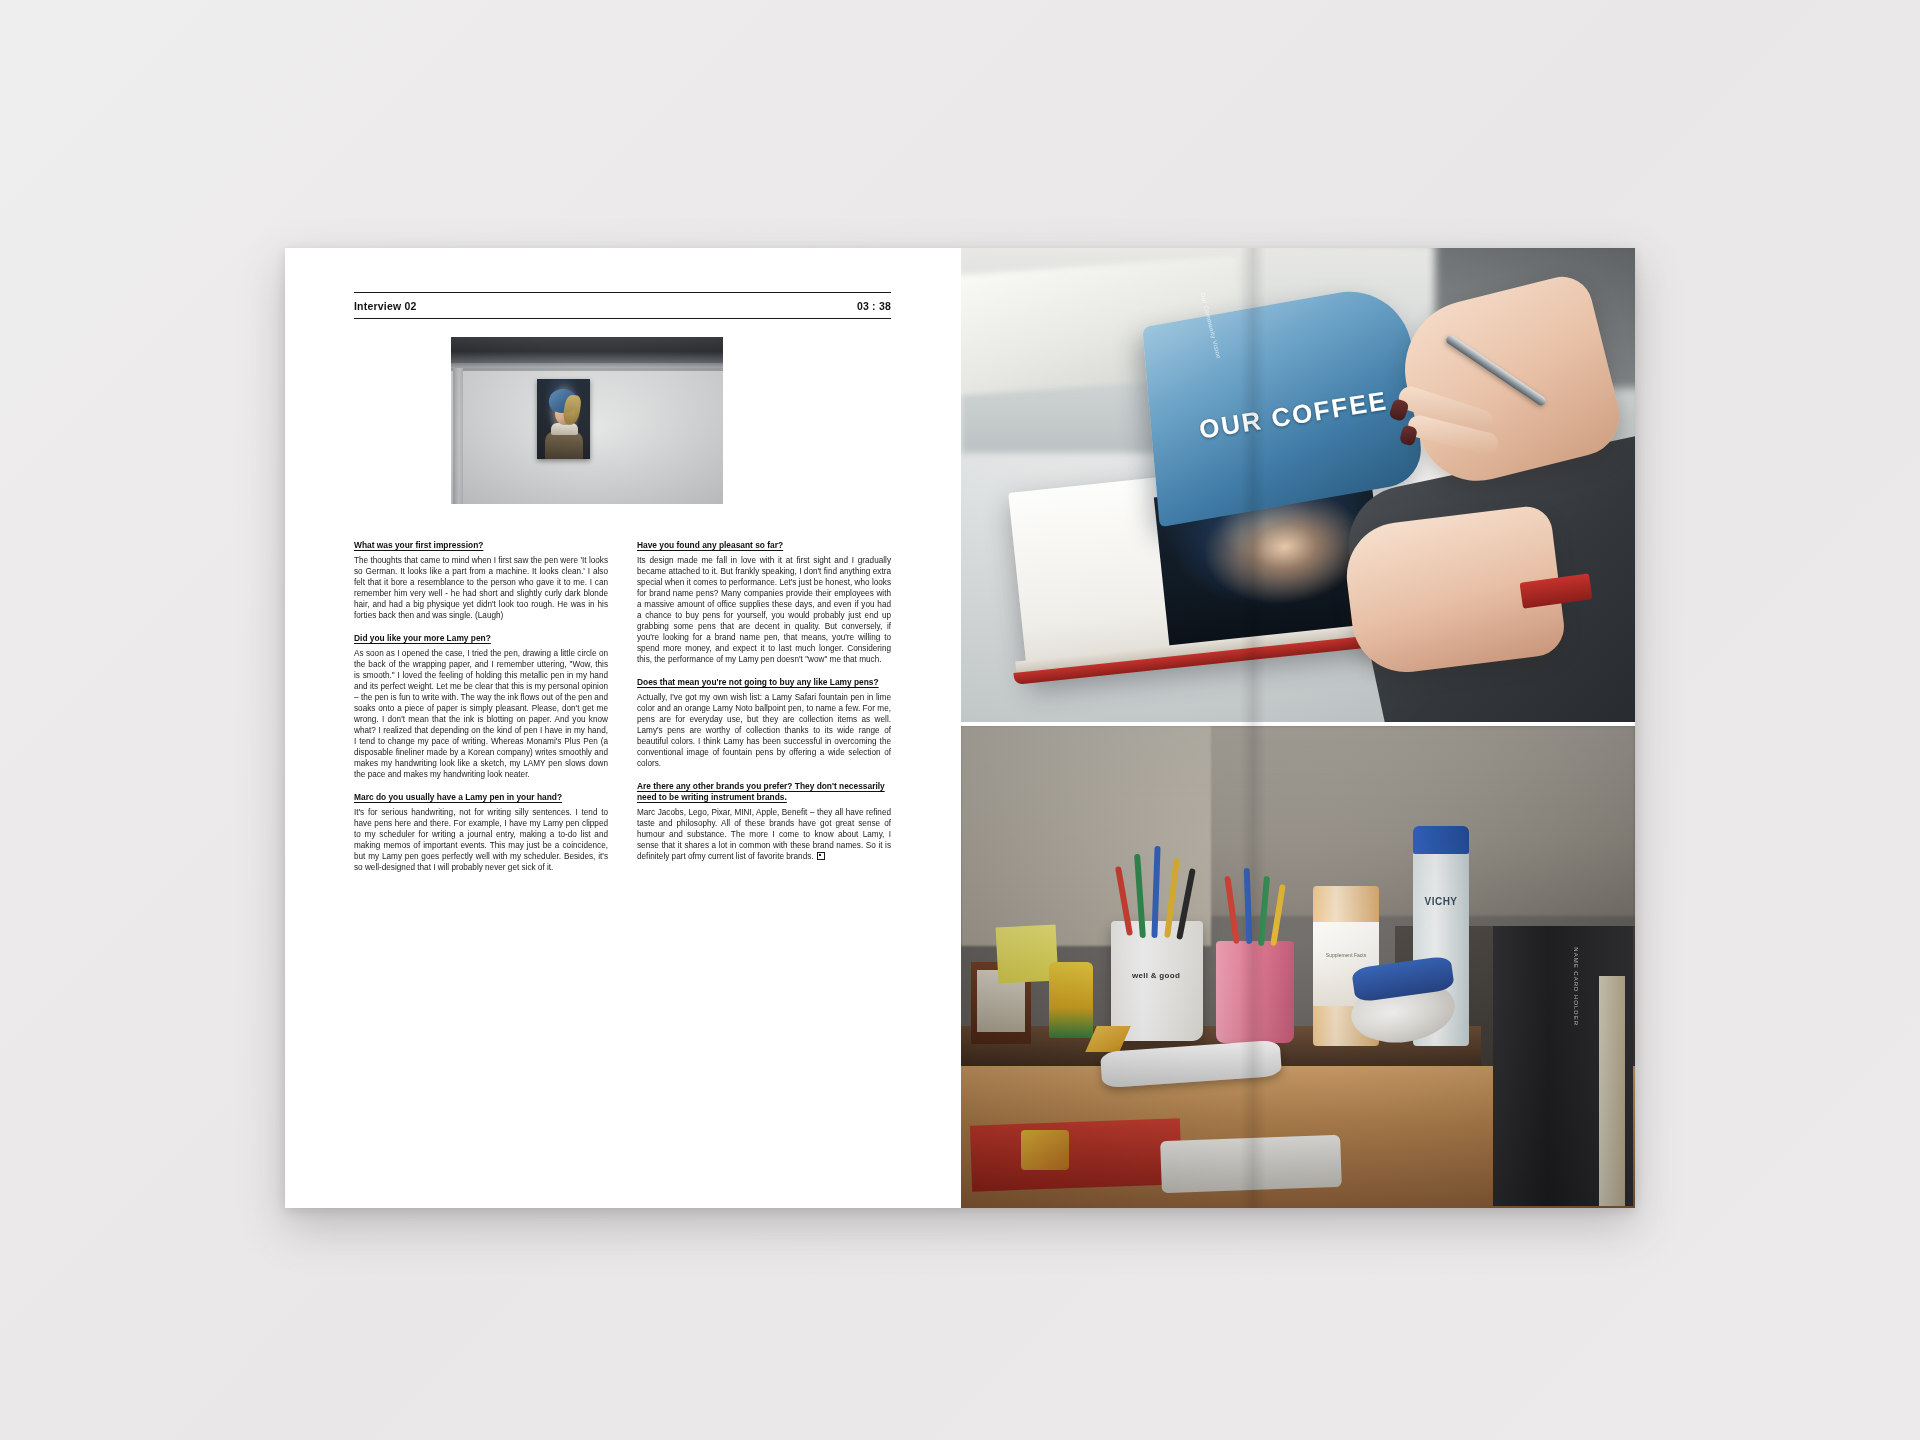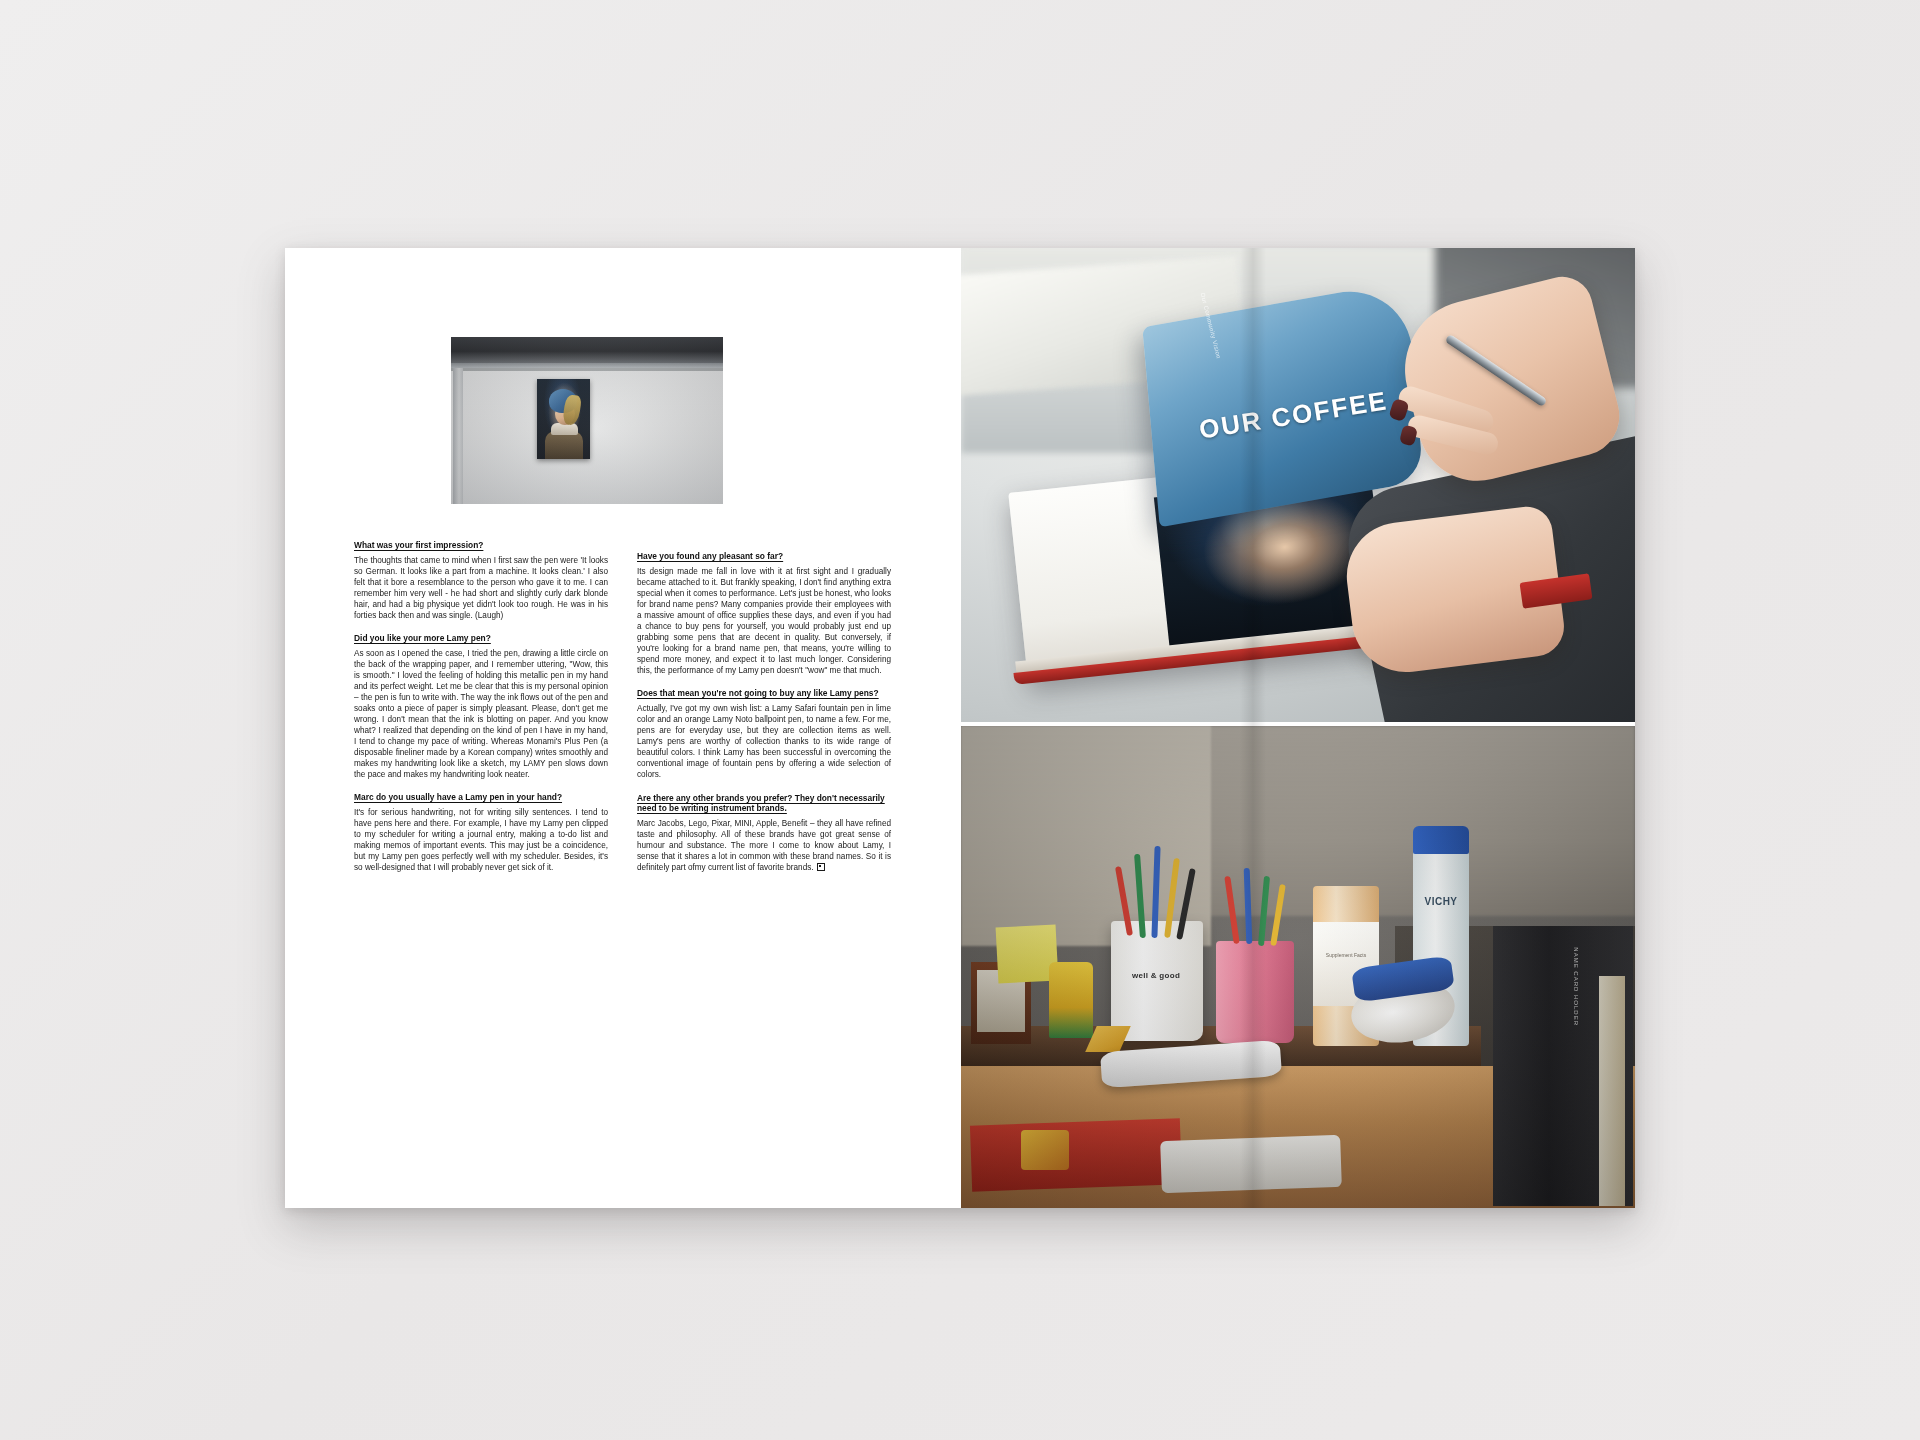--- a/index.html
+++ b/index.html
@@ -149,21 +149,20 @@
   }
 
   
   .columns {
     position: absolute;
     left: 69px;
     top: 292px;
     width: 537px;
     display: flex;
     gap: 29px;
-    align-items: flex-end;
   }
   .col {
     width: 254px;
   }
   .q {
     font-size: 8.4px;
     font-weight: bold;
     line-height: 1.30;
     color: #111;
     text-decoration: underline;
@@ -504,20 +503,24 @@
 </style>
 </head>
 <body>
 
 <div id="stage">
 
   <div id="spread">
 
     <div id="left-page">
 
+      <div id="masthead">
+        <span>Interview 02</span>
+        <span>03 : 38</span>
+      </div>
 
       <div id="hero-photo">
         <div class="fridge-body"></div>
         <div class="fridge-top"></div>
         <div class="fridge-gap"></div>
         <div class="fridge-seam"></div>
         <div class="fridge-handle"></div>
         <div class="postcard">
           <div class="pc-face"></div>
           <div class="pc-body"></div>

